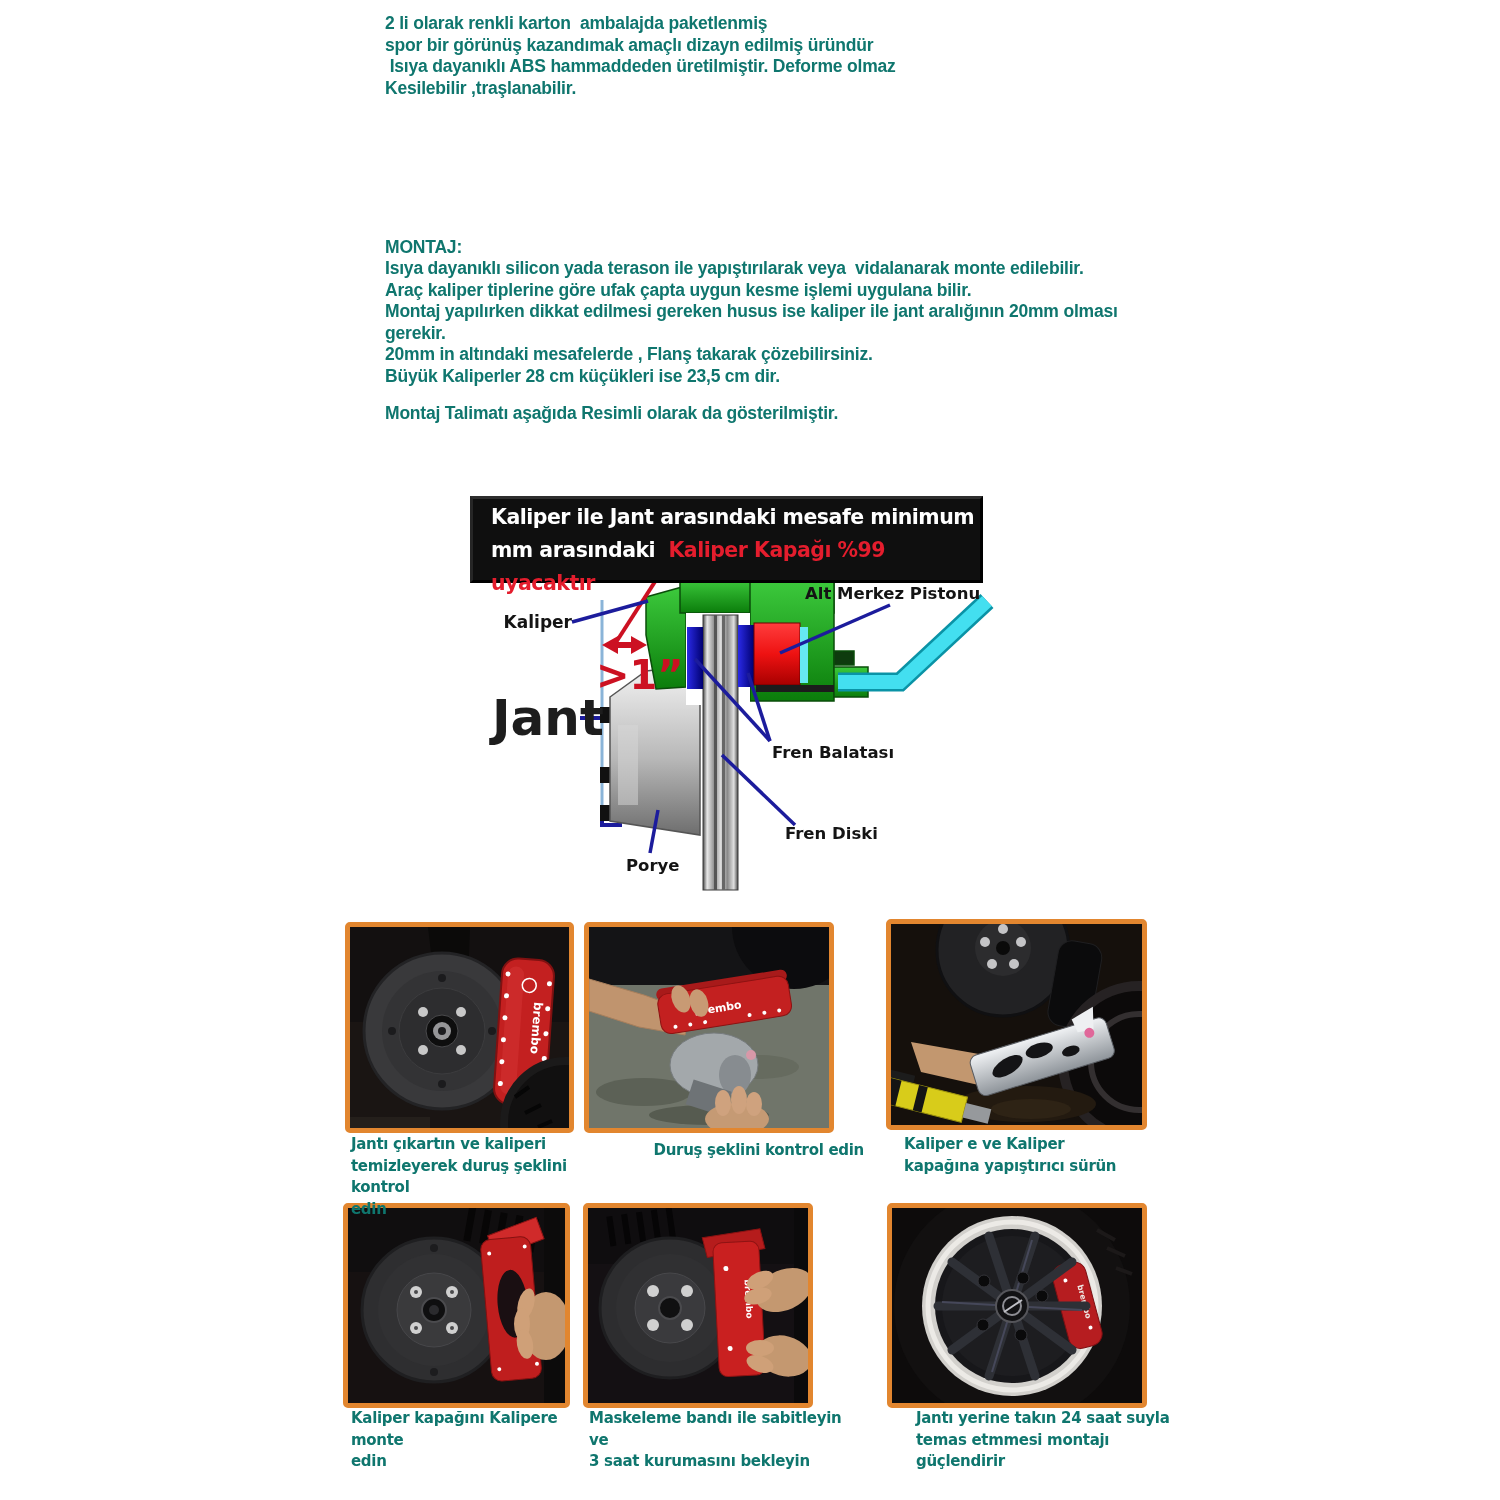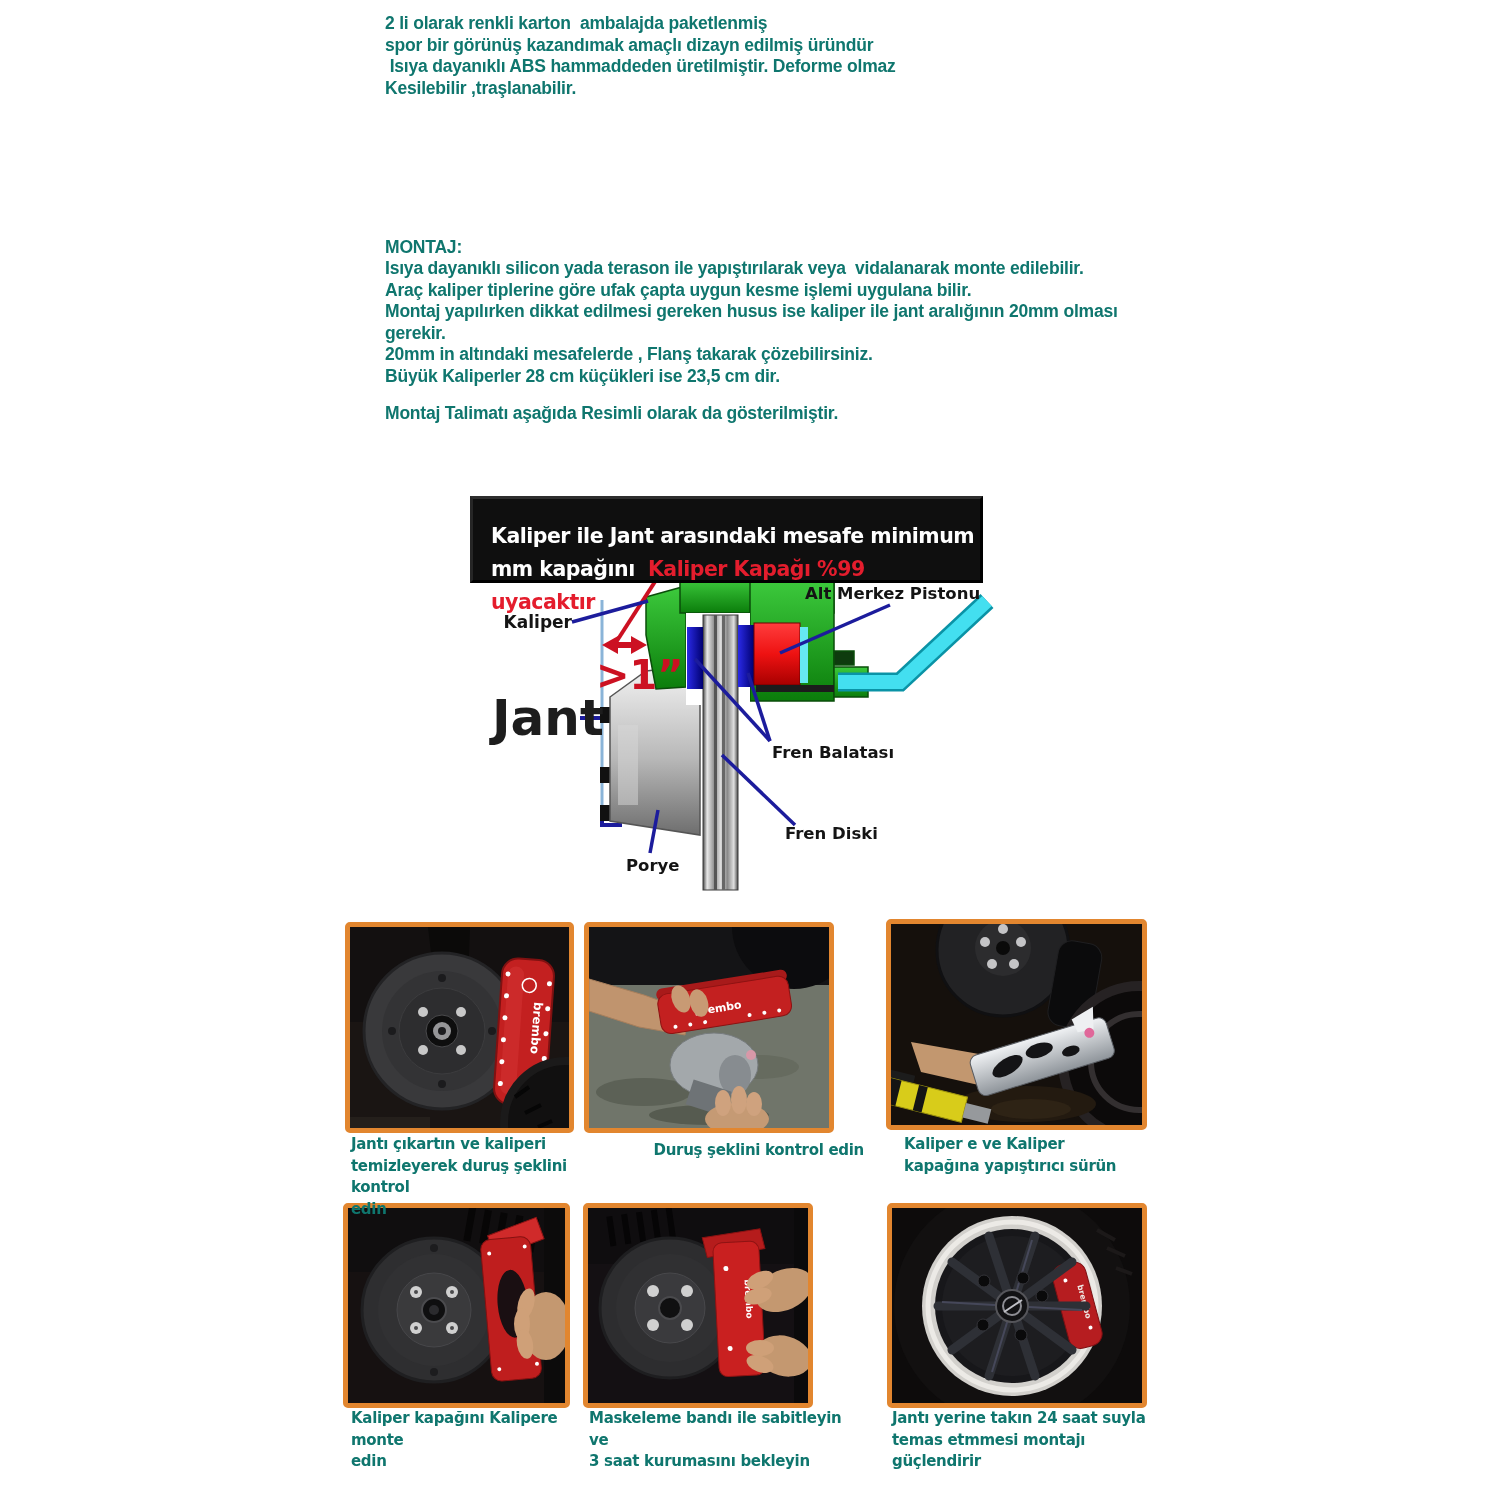--- a/index.html
+++ b/index.html
@@ -11,21 +11,21 @@
   .intro{left:385px;top:13px;width:790px;}
   .fitment{left:385px;top:121px;width:790px;white-space:pre;}
   .montaj-head{left:385px;top:237px;width:400px;}
   .montaj-body{left:385px;top:258px;width:810px;}
   .montaj-foot{left:385px;top:403px;width:600px;}
 
   .banner{position:absolute;left:470px;top:496px;width:513px;height:87px;
           background:var(--banner-bg,#0f0f0f);box-sizing:border-box;
           border-top:3px solid #2e2e2e;border-left:3px solid #262626;
           border-right:3px solid #000;border-bottom:3px solid #000;
-          padding:21px 10px 0 18px;z-index:5;
+          padding:2px 10px 0 18px;z-index:5;
           font-family:"DejaVu Sans",sans-serif;font-weight:bold;font-size:20.5px;
           line-height:33px;color:#fff;letter-spacing:-0.5px;}
   .banner .l1{white-space:pre;}
   .banner .red{color:var(--banner-red,#e41d2d);}
 
   .diagram{position:absolute;left:450px;top:575px;width:560px;height:345px;}
 
   .photo{position:absolute;box-sizing:border-box;border:5px solid var(--frame-orange,#e2862f);
          border-radius:5px;overflow:hidden;background:#141110;}
   .photo svg{display:block;width:100%;height:100%;}
@@ -36,21 +36,21 @@
   .p5{left:583px;top:1203px;width:230px;height:205px;}
   .p6{left:887px;top:1203px;width:260px;height:205px;}
 
   .caption{position:absolute;font-family:"DejaVu Sans",sans-serif;font-weight:bold;
            font-size:15px;line-height:21.5px;color:#0f766e;letter-spacing:-0.3px;}
   .c1{left:351px;top:1134px;width:260px;}
   .c2{left:614px;top:1140px;width:250px;text-align:right;}
   .c3{left:904px;top:1134px;width:240px;}
   .c4{left:351px;top:1408px;width:260px;}
   .c5{left:589px;top:1408px;width:270px;}
-  .c6{left:892px;top:1408px;width:260px;}
+  .c6{left:916px;top:1408px;width:260px;}
 
   .dlabel{font-family:"DejaVu Sans",sans-serif;font-weight:bold;fill:#141414;}
 </style>
 </head>
 <body>
 
 <div class="canvas">
 
   <div class="blocktext intro pretext">2 li olarak renkli karton  ambalajda paketlenmiş
 spor bir görünüş kazandımak amaçlı dizayn edilmiş üründür
@@ -61,21 +61,21 @@
   <div class="blocktext montaj-body pretext">Isıya dayanıklı silicon yada terason ile yapıştırılarak veya  vidalanarak monte edilebilir.
 Araç kaliper tiplerine göre ufak çapta uygun kesme işlemi uygulana bilir.
 Montaj yapılırken dikkat edilmesi gereken husus ise kaliper ile jant aralığının 20mm olması
 gerekir.
 20mm in altındaki mesafelerde , Flanş takarak çözebilirsiniz.
 Büyük Kaliperler 28 cm küçükleri ise 23,5 cm dir.</div>
   <div class="blocktext montaj-foot">Montaj Talimatı aşağıda Resimli olarak da gösterilmiştir.</div>
 
   <div class="banner">
     <div class="l1">Kaliper ile Jant arasındaki mesafe minimum  20</div>
-    <div class="l2"><span style="white-space:pre;">mm kapağını  </span><span class="red">Kaliper Kapağı %99 uyacaktır</span></div>
+    <div class="l2"><span style="white-space:pre;">mm arasındaki  </span><span class="red">Kaliper Kapağı %99 uyacaktır</span></div>
   </div>
 
   <svg class="diagram" viewBox="0 0 560 345">
     <defs>
       <linearGradient id="gGreen" x1="0" y1="0" x2="0" y2="1">
         <stop offset="0" stop-color="#3cc93c"></stop>
           <stop offset="1" stop-color="#0b7d0b"></stop>
       </linearGradient>
       <linearGradient id="gBlue" x1="0" y1="0" x2="1" y2="0">
         <stop offset="0" stop-color="#2a2ae6"></stop>

